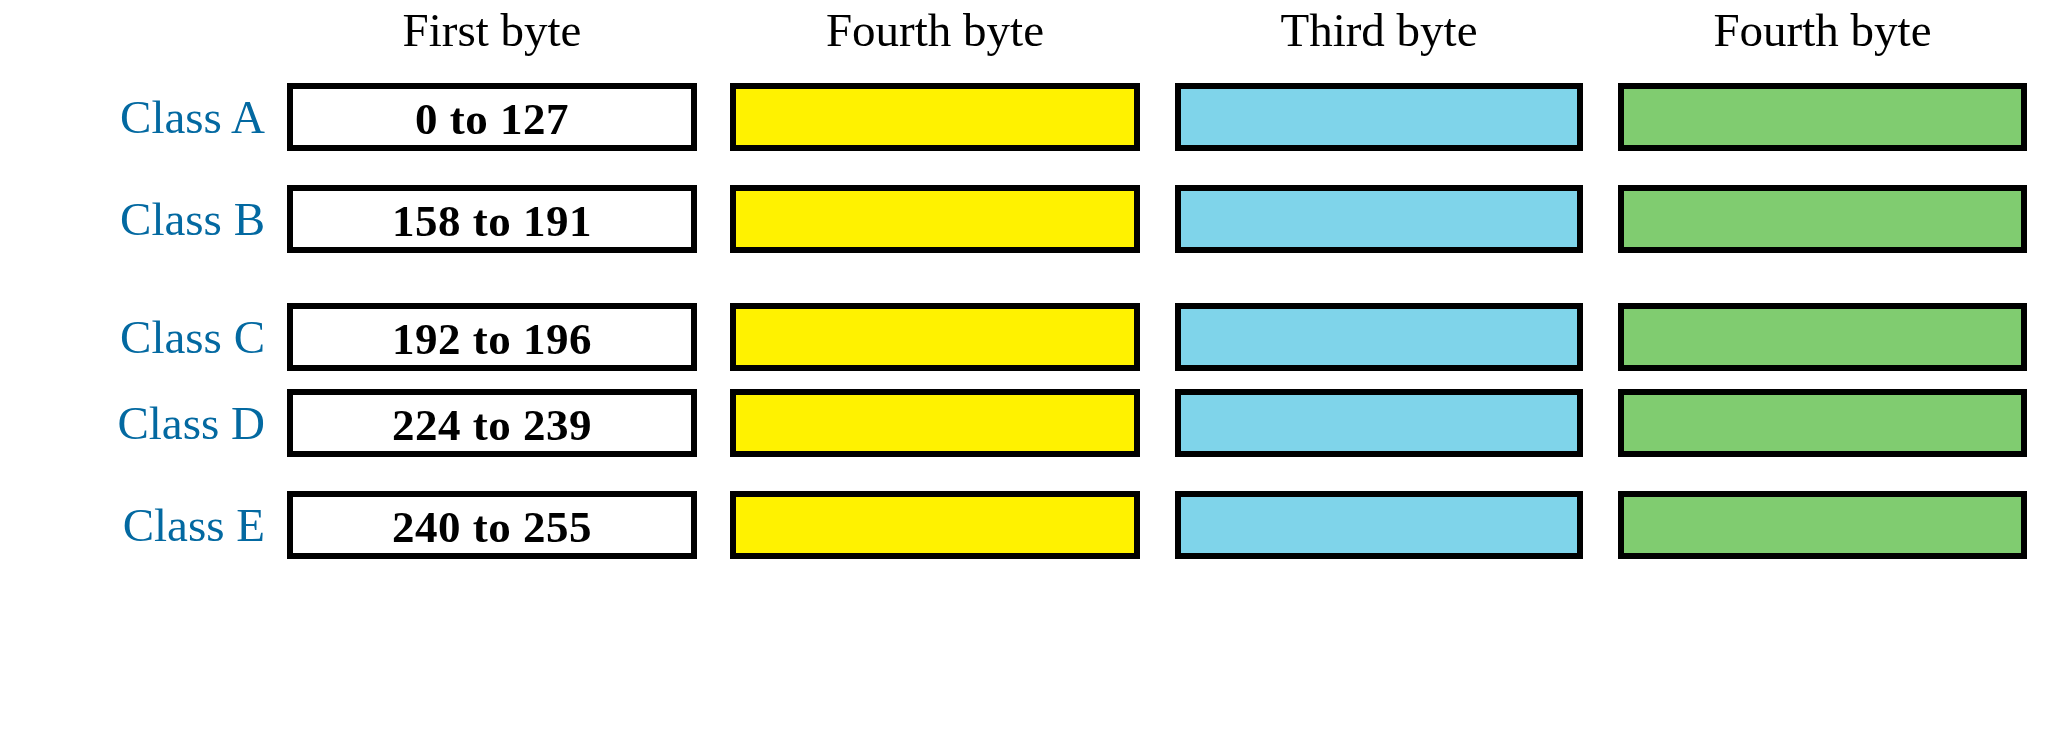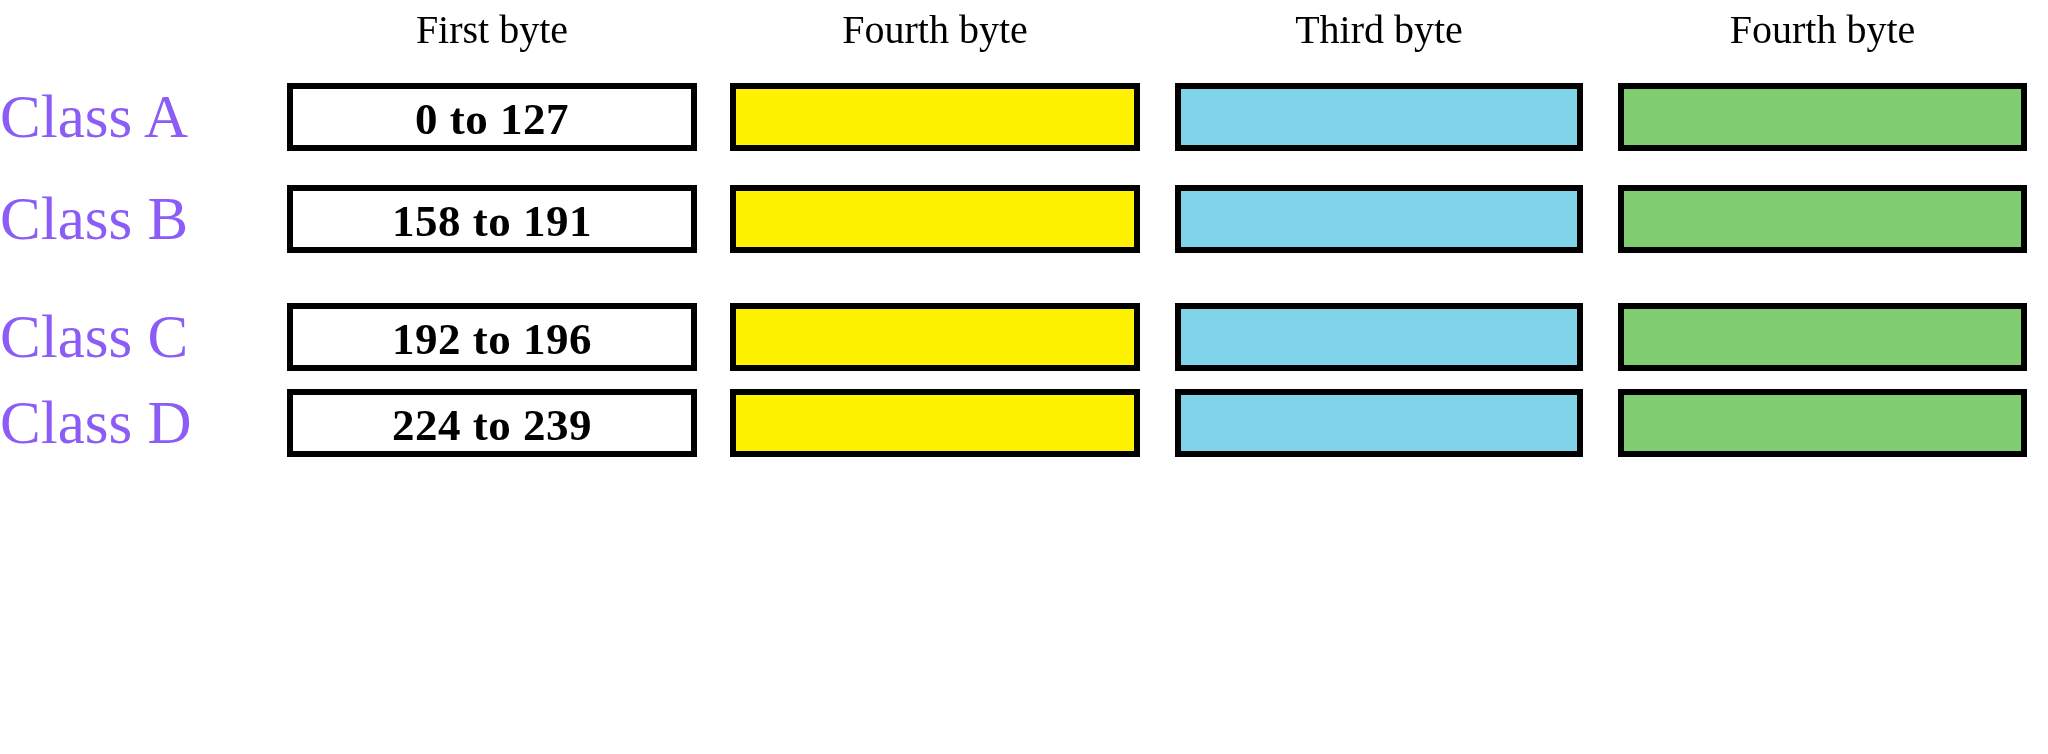--- a/index.html
+++ b/index.html
@@ -17,21 +17,21 @@
     overflow: hidden;
   }
 
   
   .col-header {
     position: absolute;
     top: 2px;
     height: 56px;
     line-height: 56px;
     text-align: center;
-    font-size: 40px;
+    font-size: 47px;
     font-weight: 400;
     color: #000000;
     white-space: nowrap;
   }
 
   
   .byte-row {
     position: absolute;
     left: 0;
     width: 2048px;
@@ -39,24 +39,24 @@
   }
 
   
   .class-label {
     position: absolute;
     left: 0;
     width: 265px;
     top: 0;
     height: 68px;
     line-height: 68px;
-    text-align: left;
-    font-size: 61px;
+    text-align: right;
+    font-size: 47px;
     font-weight: 400;
-    color: #8b5cf6;
+    color: #0369a1;
     white-space: nowrap;
   }
 
   
   .cell {
     position: absolute;
     top: 0;
     height: 68px;
     box-sizing: border-box;
     border: 6px solid #000000;
@@ -160,14 +160,29 @@
       <span class="cell-value"></span>
     </div>
     <div class="cell third" style="background:#7fd4ea;">
       <span class="cell-value"></span>
     </div>
     <div class="cell fourth" style="background:#80cc70;">
       <span class="cell-value"></span>
     </div>
   </div>
 
+  <div class="byte-row" style="top:491px;">
+    <div class="class-label">Class E</div>
+    <div class="cell first">
+      <span class="cell-value">240 to 255</span>
+    </div>
+    <div class="cell second" style="background:#fff200;">
+      <span class="cell-value"></span>
+    </div>
+    <div class="cell third" style="background:#7fd4ea;">
+      <span class="cell-value"></span>
+    </div>
+    <div class="cell fourth" style="background:#80cc70;">
+      <span class="cell-value"></span>
+    </div>
+  </div>
 
 </div>
 
 </body></html>

